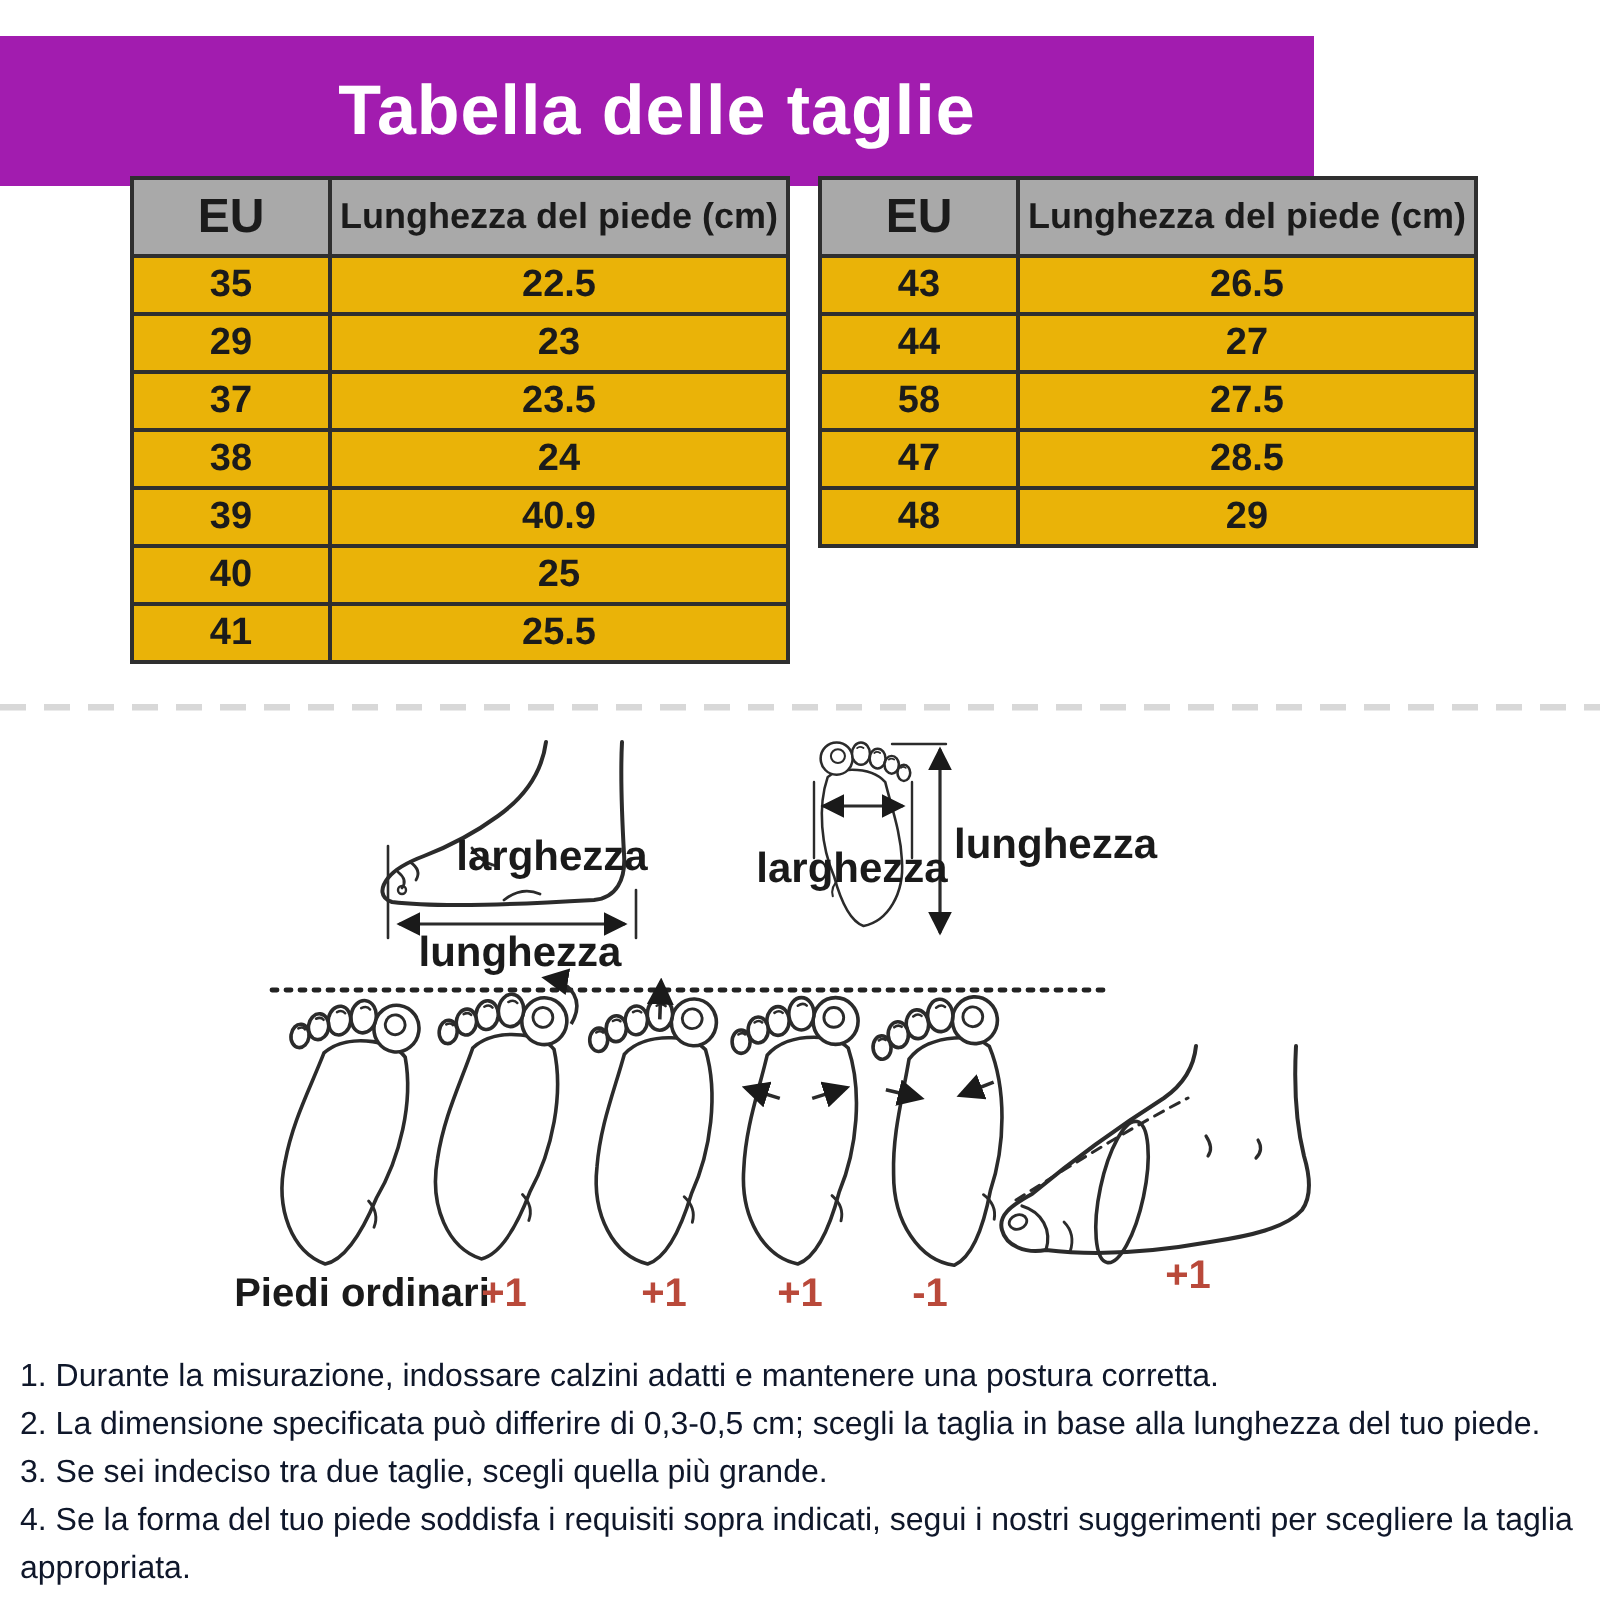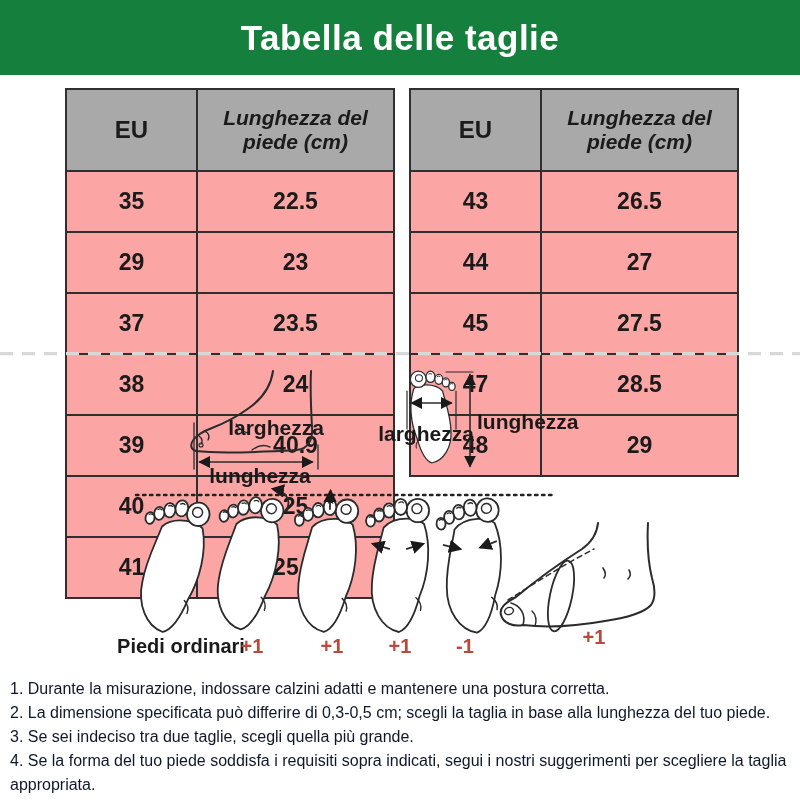--- a/index.html
+++ b/index.html
@@ -1,30 +1,30 @@
 <!DOCTYPE html>
 <html><head>
 <meta charset="utf-8">
 <style>
   html,body {margin:0; padding:0; background:#ffffff;}
   body {width:800px; height:800px; font-family:"Liberation Sans", sans-serif;}
   .page {position:relative; width:800px; height:800px; background:#ffffff; overflow:hidden;}
 
-  .banner {position:absolute; top:0; left:0; width:800px; height:75px; background:#15803d;
+  .banner {position:absolute; top:18px; left:0; width:657px; height:75px; background:#a21caf;
            display:flex; align-items:center; justify-content:center;}
   .banner h1 {margin:0; color:#ffffff; font-size:35px; font-weight:bold; letter-spacing:.5px;}
 
   table.size-table {position:absolute; top:88px; width:330px; border-collapse:collapse; table-layout:fixed;}
   table.size-table.tbl-left  {left:65px;}
   table.size-table.tbl-right {left:409px;}
-  .size-table th, .size-table td {border:2px solid #2f2f2f; text-align:center; vertical-align:middle; color:#1b1b1b; padding:16px;}
+  .size-table th, .size-table td {border:2px solid #2f2f2f; text-align:center; vertical-align:middle; color:#1b1b1b; padding:0;}
   .size-table th {background:#a9a9a9; height:37px;}
   .size-table th.size-col {width:97px; font-size:24px; font-weight:bold;}
-  .size-table th.len-col  {font-size:21px; font-weight:bold;font-style:italic;}
-  .size-table td {background:#fca5a5; height:27px; font-size:23px; font-weight:bold;}
+  .size-table th.len-col  {font-size:18px; font-weight:bold;}
+  .size-table td {background:#eab308; height:27px; font-size:19px; font-weight:bold;}
 
   svg.diagram {position:absolute; top:352px; left:0;}
   svg.diagram text {font-family:"Liberation Sans", sans-serif; font-weight:bold; fill:#1a1a1a;}
   svg.diagram text.dim  {font-size:21px;}
   svg.diagram text.feet {font-size:20px;}
   svg.diagram text.adj  {font-size:20px; fill:#b9493a;}
 
   .notes {position:absolute; top:677px; left:10px; width:786px; color:#0f172a;
           font-size:16px; line-height:24px;}
   .notes p {margin:0;}
@@ -87,21 +87,21 @@
     <tbody>
       <tr>
           <td>43</td>
           <td>26.5</td>
         </tr>
       <tr>
           <td>44</td>
           <td>27</td>
         </tr>
       <tr>
-          <td>45</td>
+          <td>58</td>
           <td>27.5</td>
         </tr>
       <tr>
           <td>47</td>
           <td>28.5</td>
         </tr>
       <tr>
           <td>48</td>
           <td>29</td>
         </tr>

